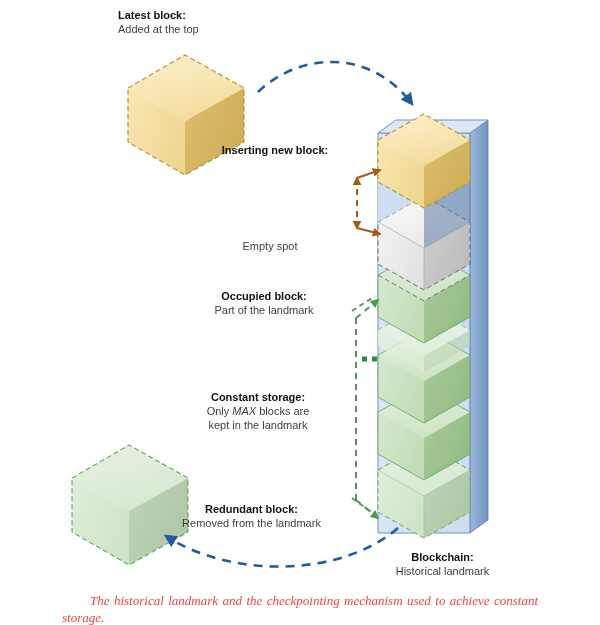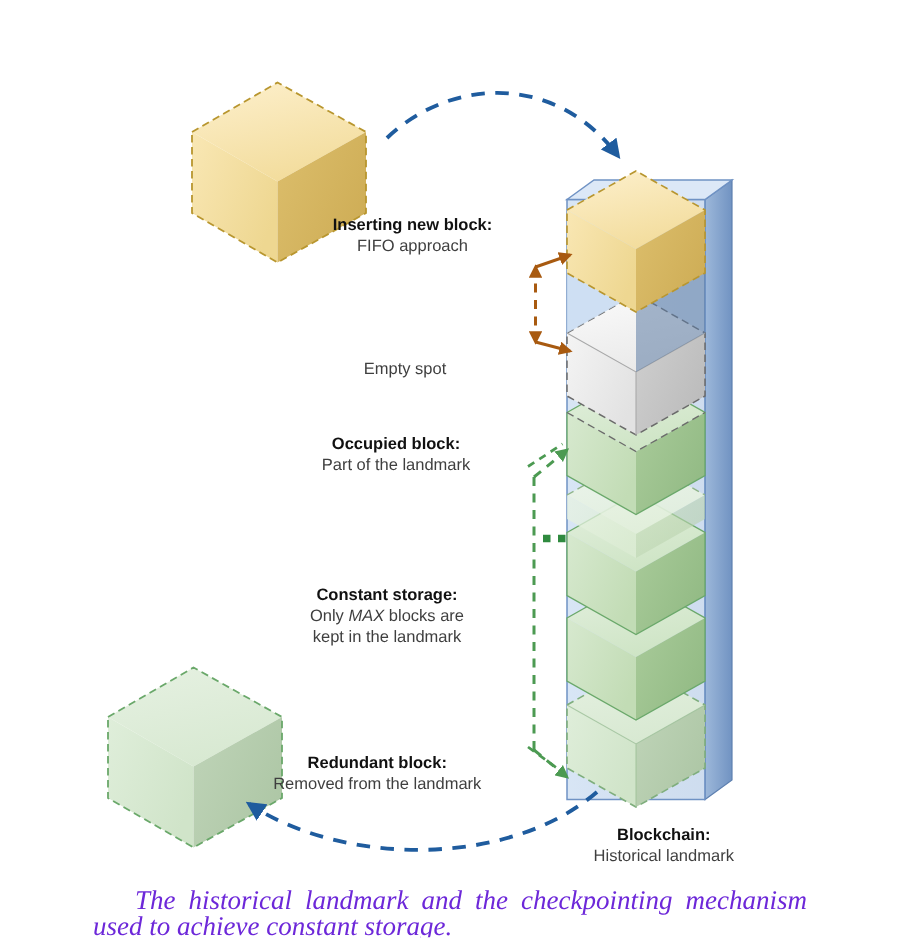--- a/index.html
+++ b/index.html
@@ -46,23 +46,23 @@
   .label.center-align{ text-align: center; }
   .label .sub i { font-style: italic; }
 
   #caption {
     position: absolute;
     left: 62px;
     top: 592px;
     width: 476px;
     font-family: "Liberation Serif", serif;
     font-style: italic;
-    font-size: 18px;
+    font-size: 13px;
     line-height: 17px;
-    color: #6d28d9;
+    color: #ef4444;
     text-indent: 28px;
     text-align: justify;
   }
   #watermark {
     position: absolute;
     left: 505px;
     top: 639px;
     font-family: "Liberation Sans", sans-serif;
     font-size: 11px;
     color: #9a9a9a;
@@ -268,24 +268,27 @@
     <path d="M356,318 L378,300" fill="none" stroke="#4c9a52" stroke-width="2" stroke-dasharray="6,5" marker-end="url(#arrowGreen)"></path>
     <path d="M356,500 L378,518" fill="none" stroke="#4c9a52" stroke-width="2" stroke-dasharray="6,5" marker-end="url(#arrowGreen)"></path>
 
     <path d="M362,359 L382,359" fill="none" stroke="#2f8a3f" stroke-width="5" stroke-dasharray="5,5"></path>
 
     <path d="M352,311 L375,296" fill="none" stroke="#4c9a52" stroke-width="1.8" stroke-dasharray="5,4"></path>
 
     <path d="M352,498 L374,514" fill="none" stroke="#4c9a52" stroke-width="1.8" stroke-dasharray="5,4"></path>
   </svg>
 
+  <div class="label left-align" style="left:118px; top:8px;">
+    <span class="title">Latest block:</span>
+    <span class="sub">Added at the top</span>
+  </div>
 
   <div class="label right-align" style="left:200px; top:143px; width:150px;">
     <span class="title">Inserting new block:</span>
-    <span class="sub">FIFO approach</span>
   </div>
 
   <div class="label right-align" style="left:190px; top:239px; width:160px;">
     <span class="sub">Empty spot</span>
   </div>
 
   <div class="label right-align" style="left:180px; top:289px; width:168px;">
     <span class="title">Occupied block:</span>
     <span class="sub">Part of the landmark</span>
   </div>

